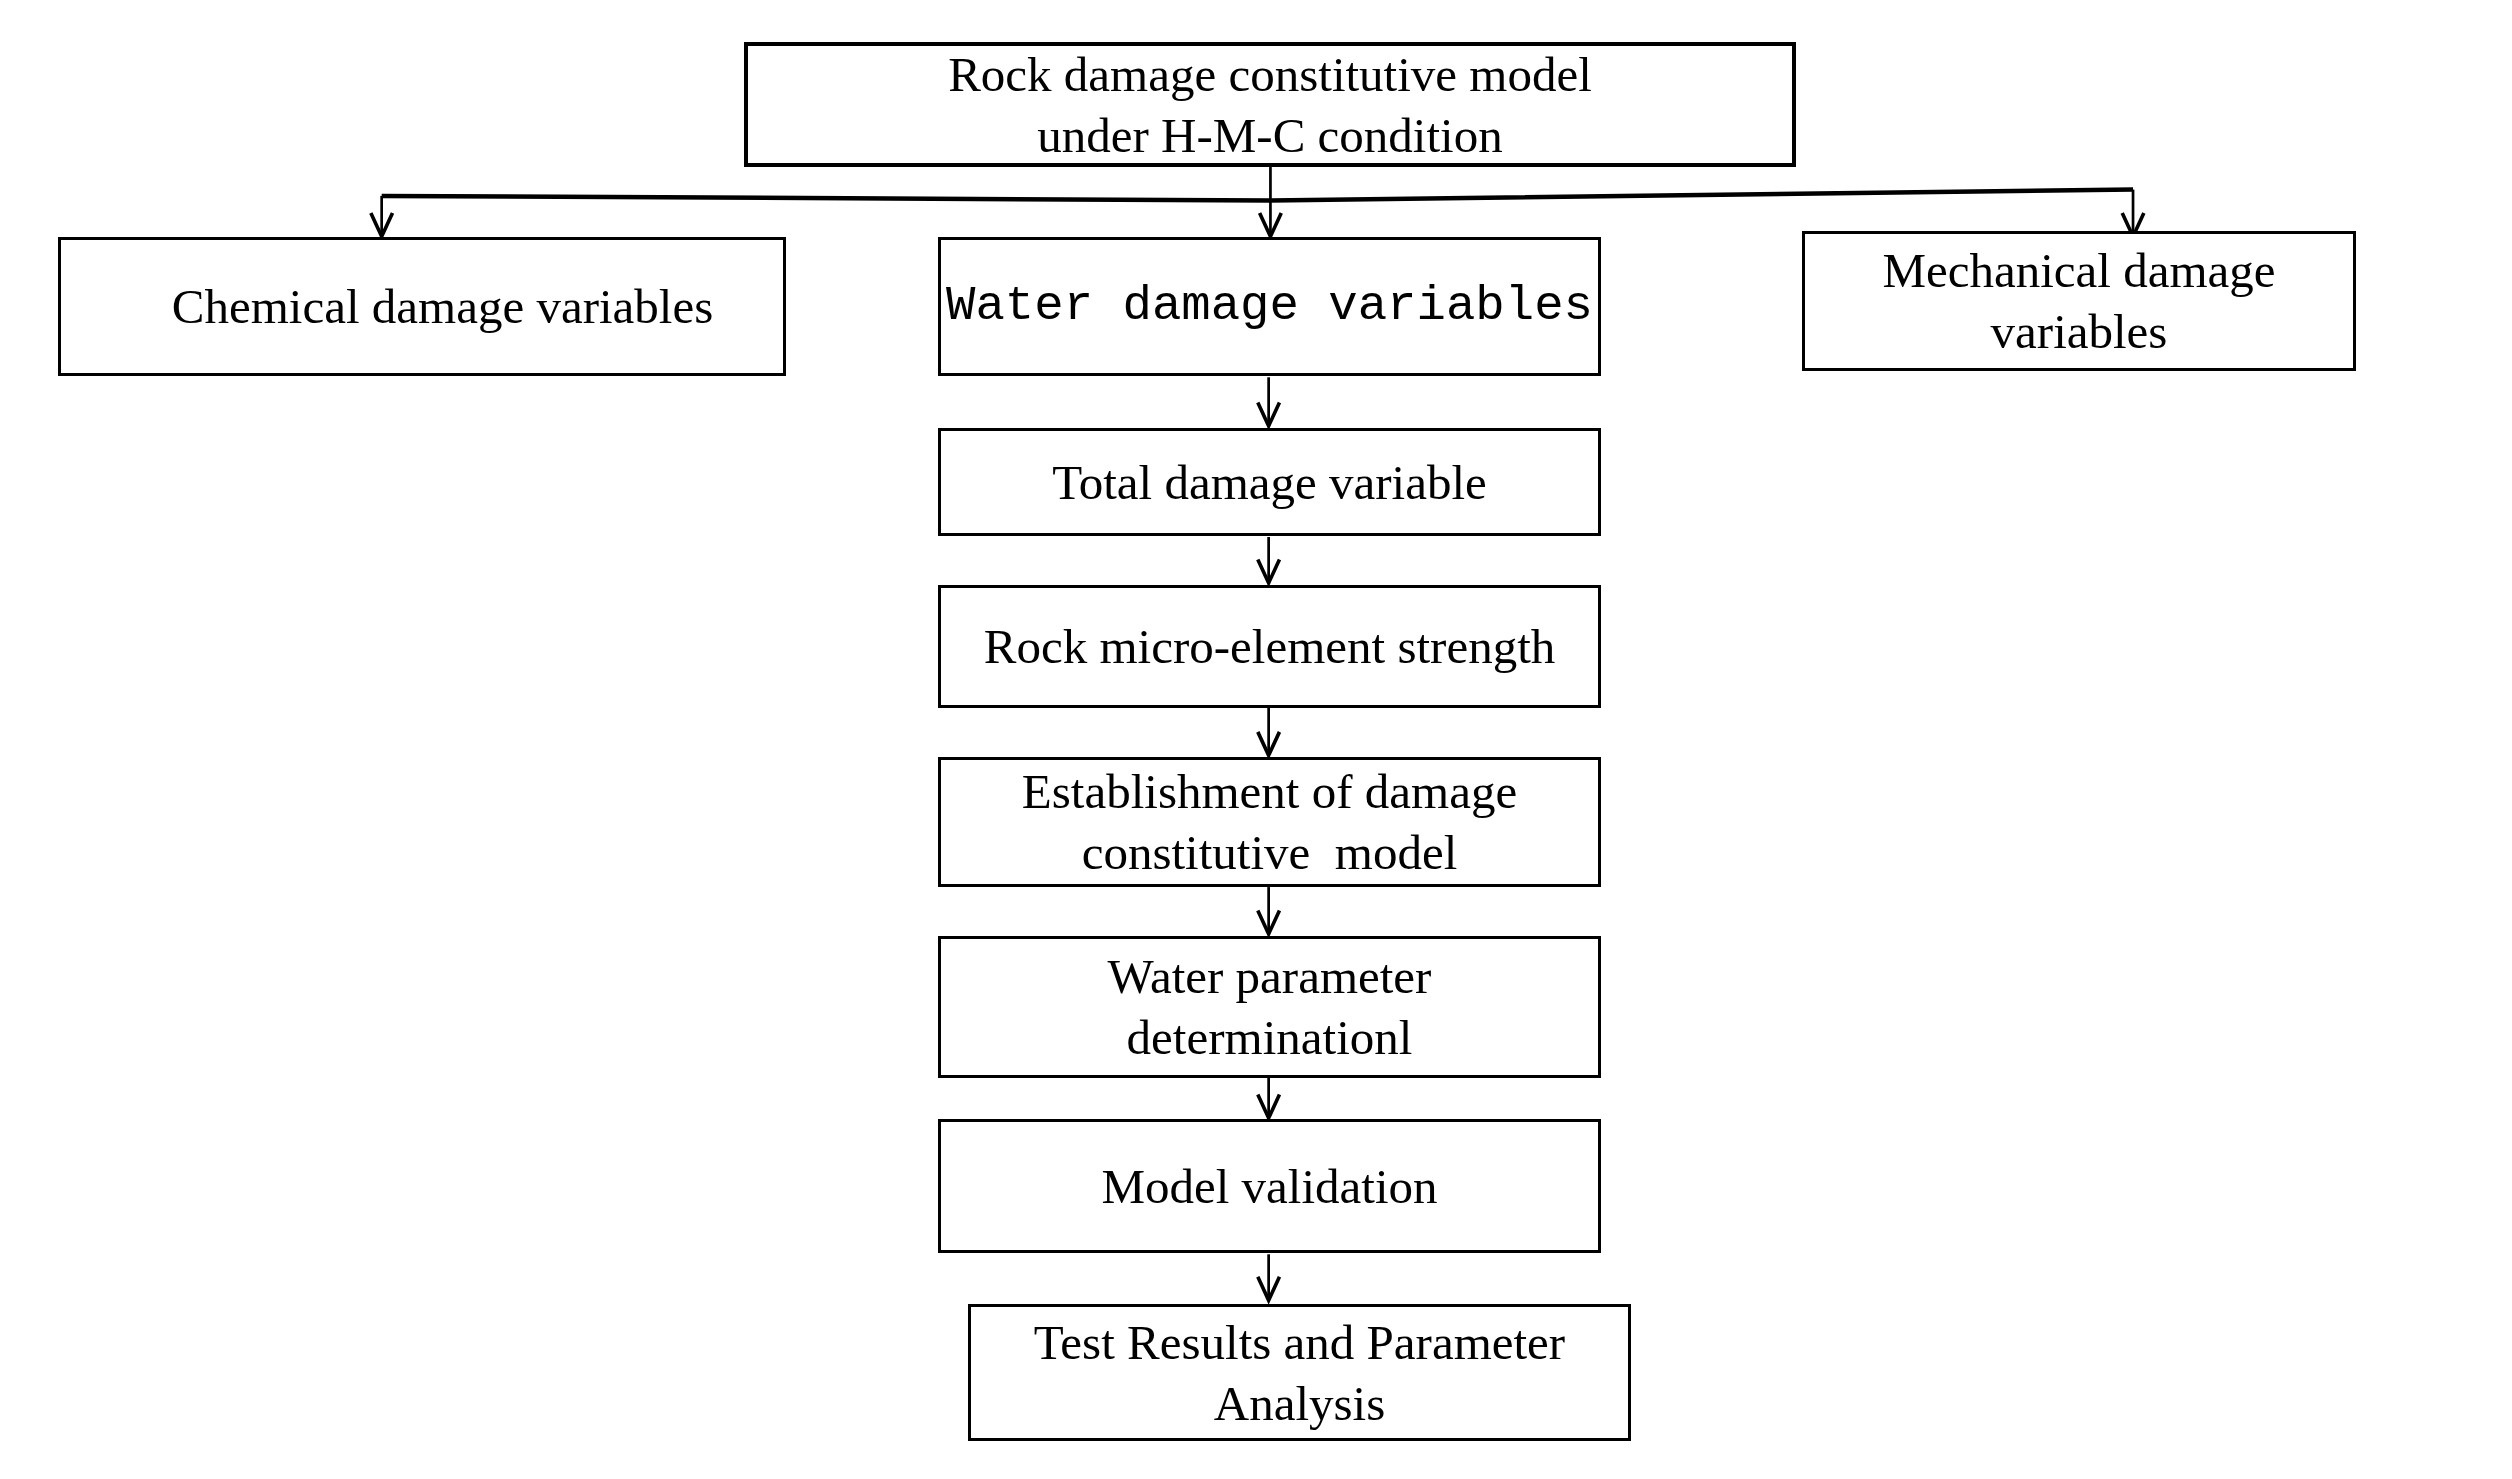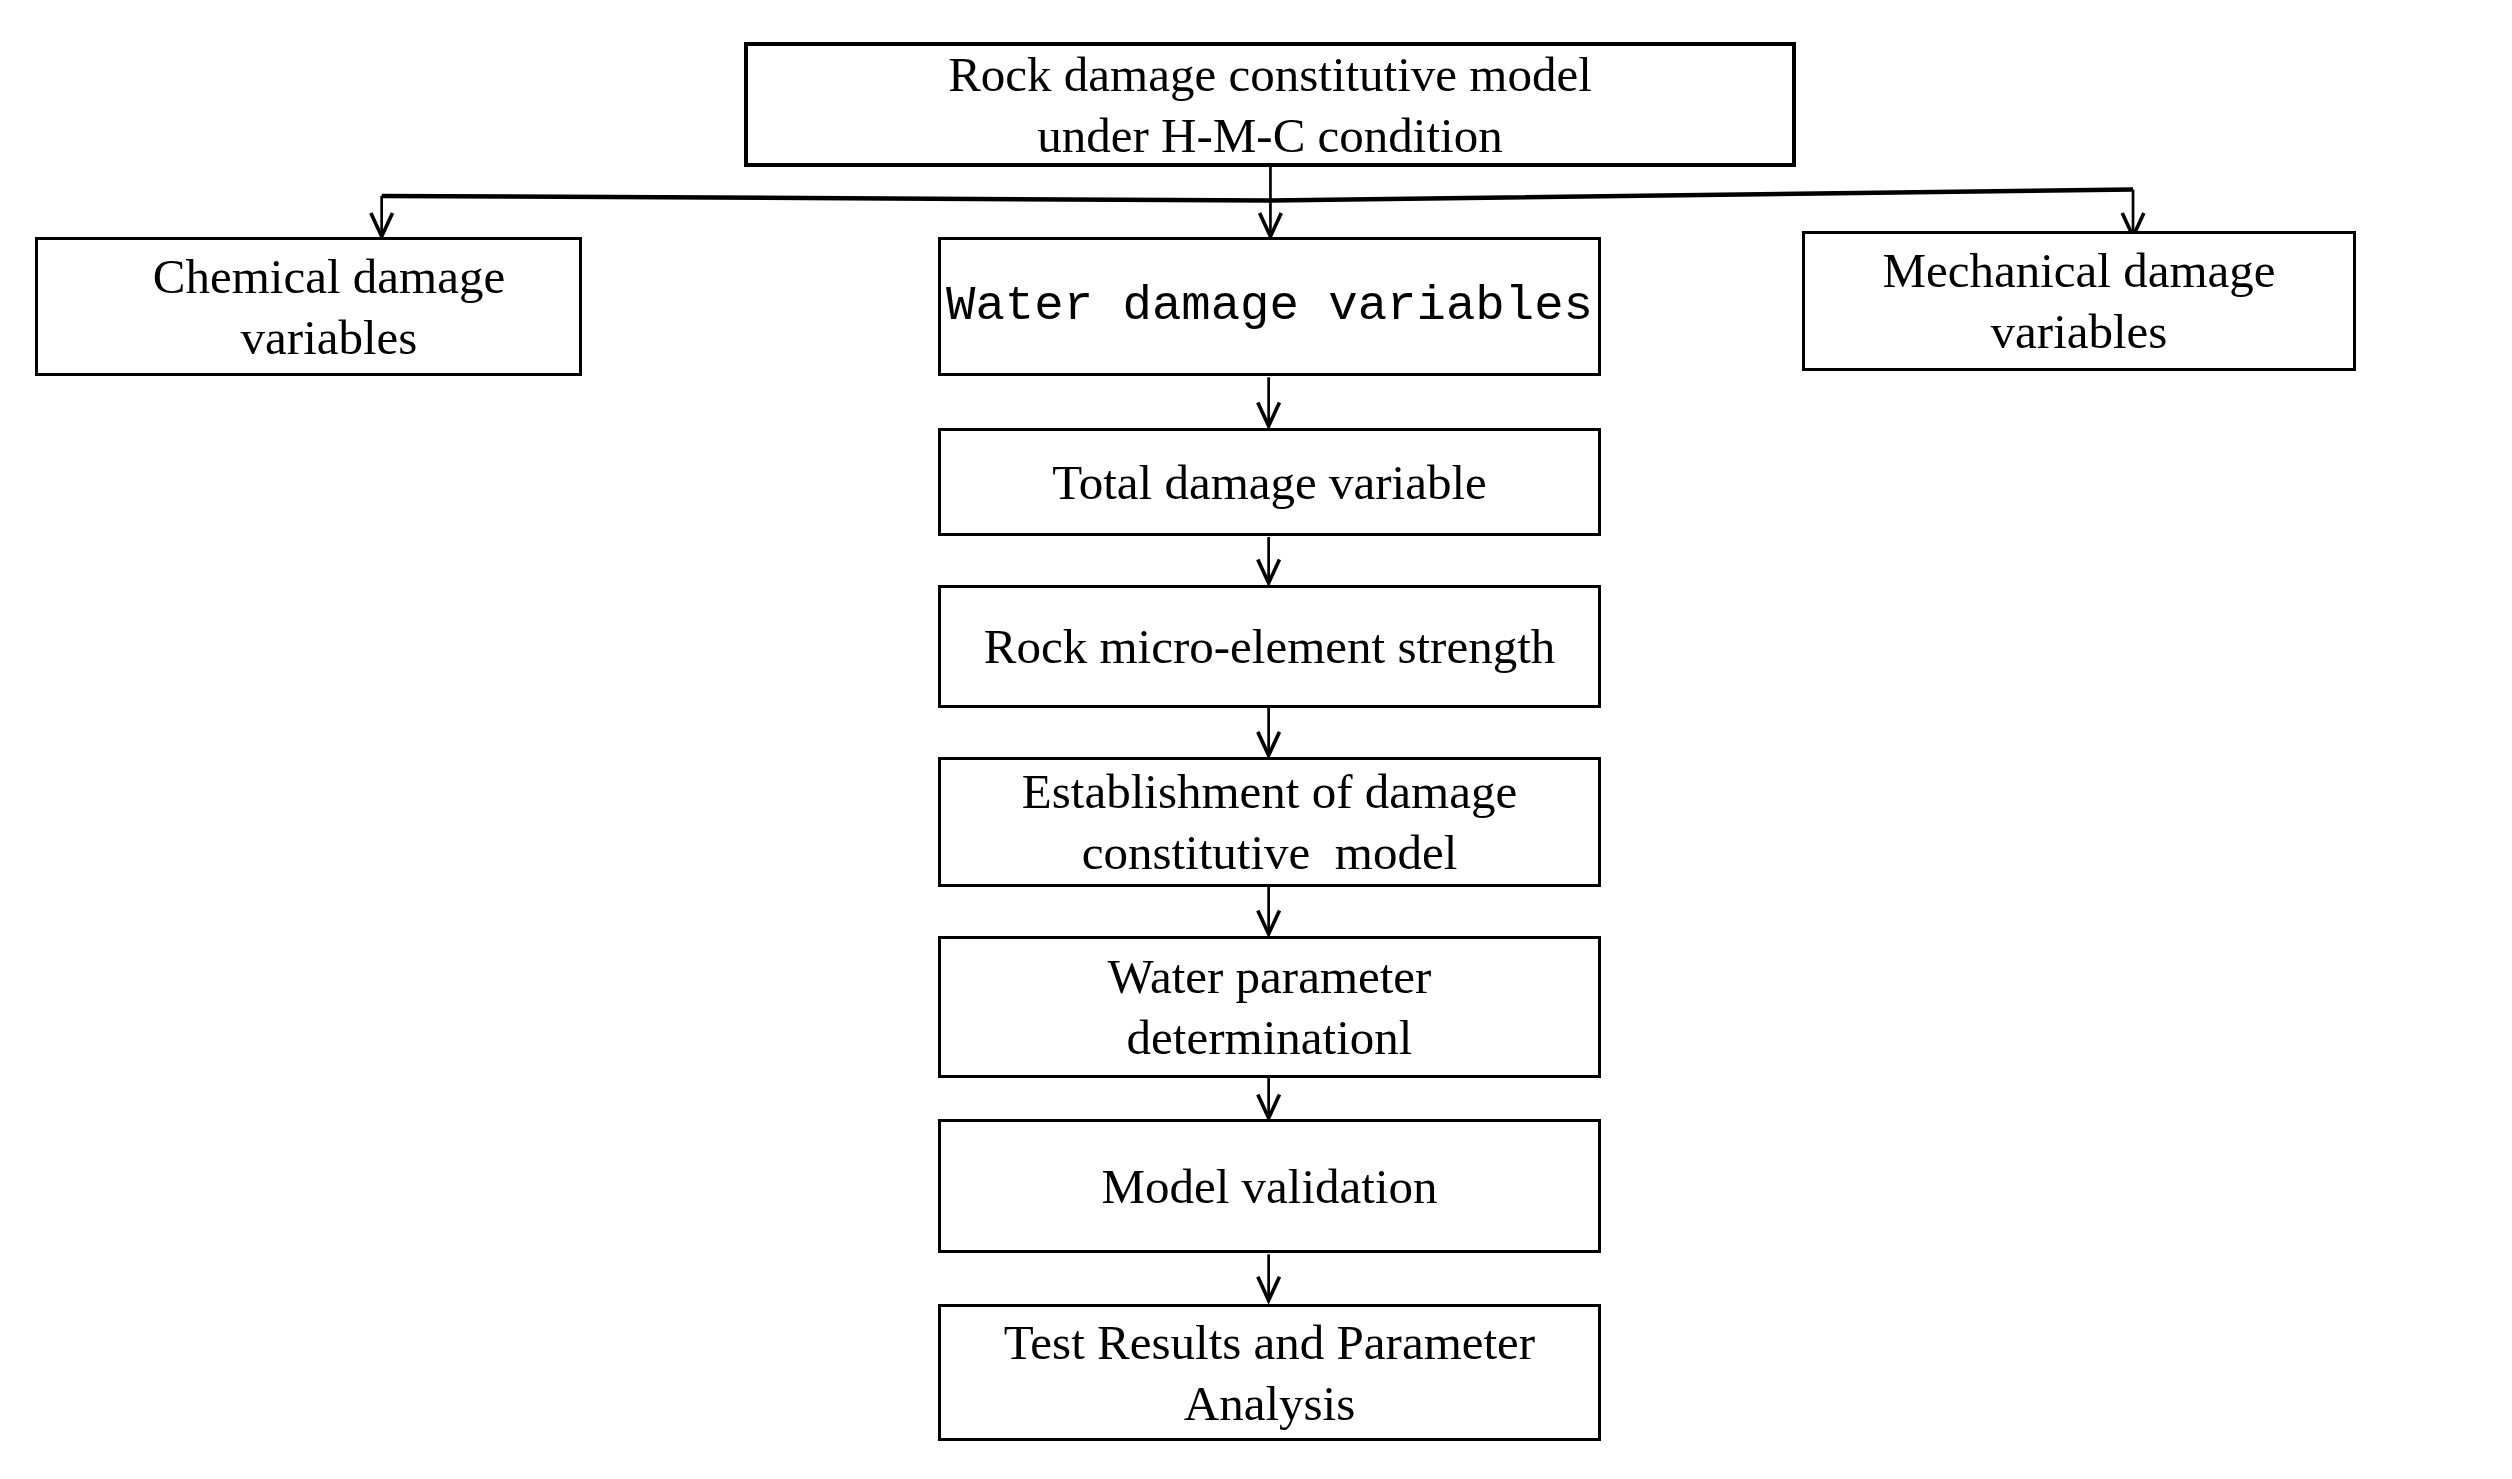--- a/index.html
+++ b/index.html
@@ -39,29 +39,29 @@
     background: #ffffff;
     display: flex;
     align-items: center;
     justify-content: center;
     text-align: center;
     font-size: 49px;
     line-height: 61px;
     white-space: pre-wrap;
   }
   .node-root        { left: 744px;  top: 42px;   width: 1052px; height: 125px; border-width: 4.5px; }
-  .node-chemical    { left: 35px;   top: 237px;  width: 547px;  height: 139px; padding-left: 41px; }
+  .node-chemical    { left: 58px;   top: 237px;  width: 728px;  height: 139px; padding-left: 41px; }
   .node-water       { left: 938px; top: 237px;  width: 663px;  height: 139px; font-family: Liberation Mono, monospace; }
   .node-mechanical  { left: 1802px; top: 231px;  width: 554px;  height: 140px; }
   .node-total       { left: 938px; top: 428px;  width: 663px;  height: 108px; }
   .node-micro       { left: 938px; top: 585px;  width: 663px;  height: 123px; }
   .node-establish   { left: 938px; top: 757px;  width: 663px;  height: 130px; align-items: center; }
   .node-param       { left: 938px; top: 936px; width: 663px;  height: 142px; }
   .node-validation  { left: 938px; top: 1119px; width: 663px;  height: 134px; }
-  .node-results     { left: 938px; top: 1304px; width: 663px;  height: 137px; }
+  .node-results     { left: 968px; top: 1304px; width: 663px;  height: 137px; }
 </style>
 </head>
 <body>
 
 <div class="canvas">
 
   <svg class="connectors" viewBox="0 0 2784 1640">
 
     <g>
       <polyline class="edge-rail" points="423,217 1408,222 2364,210"></polyline>

